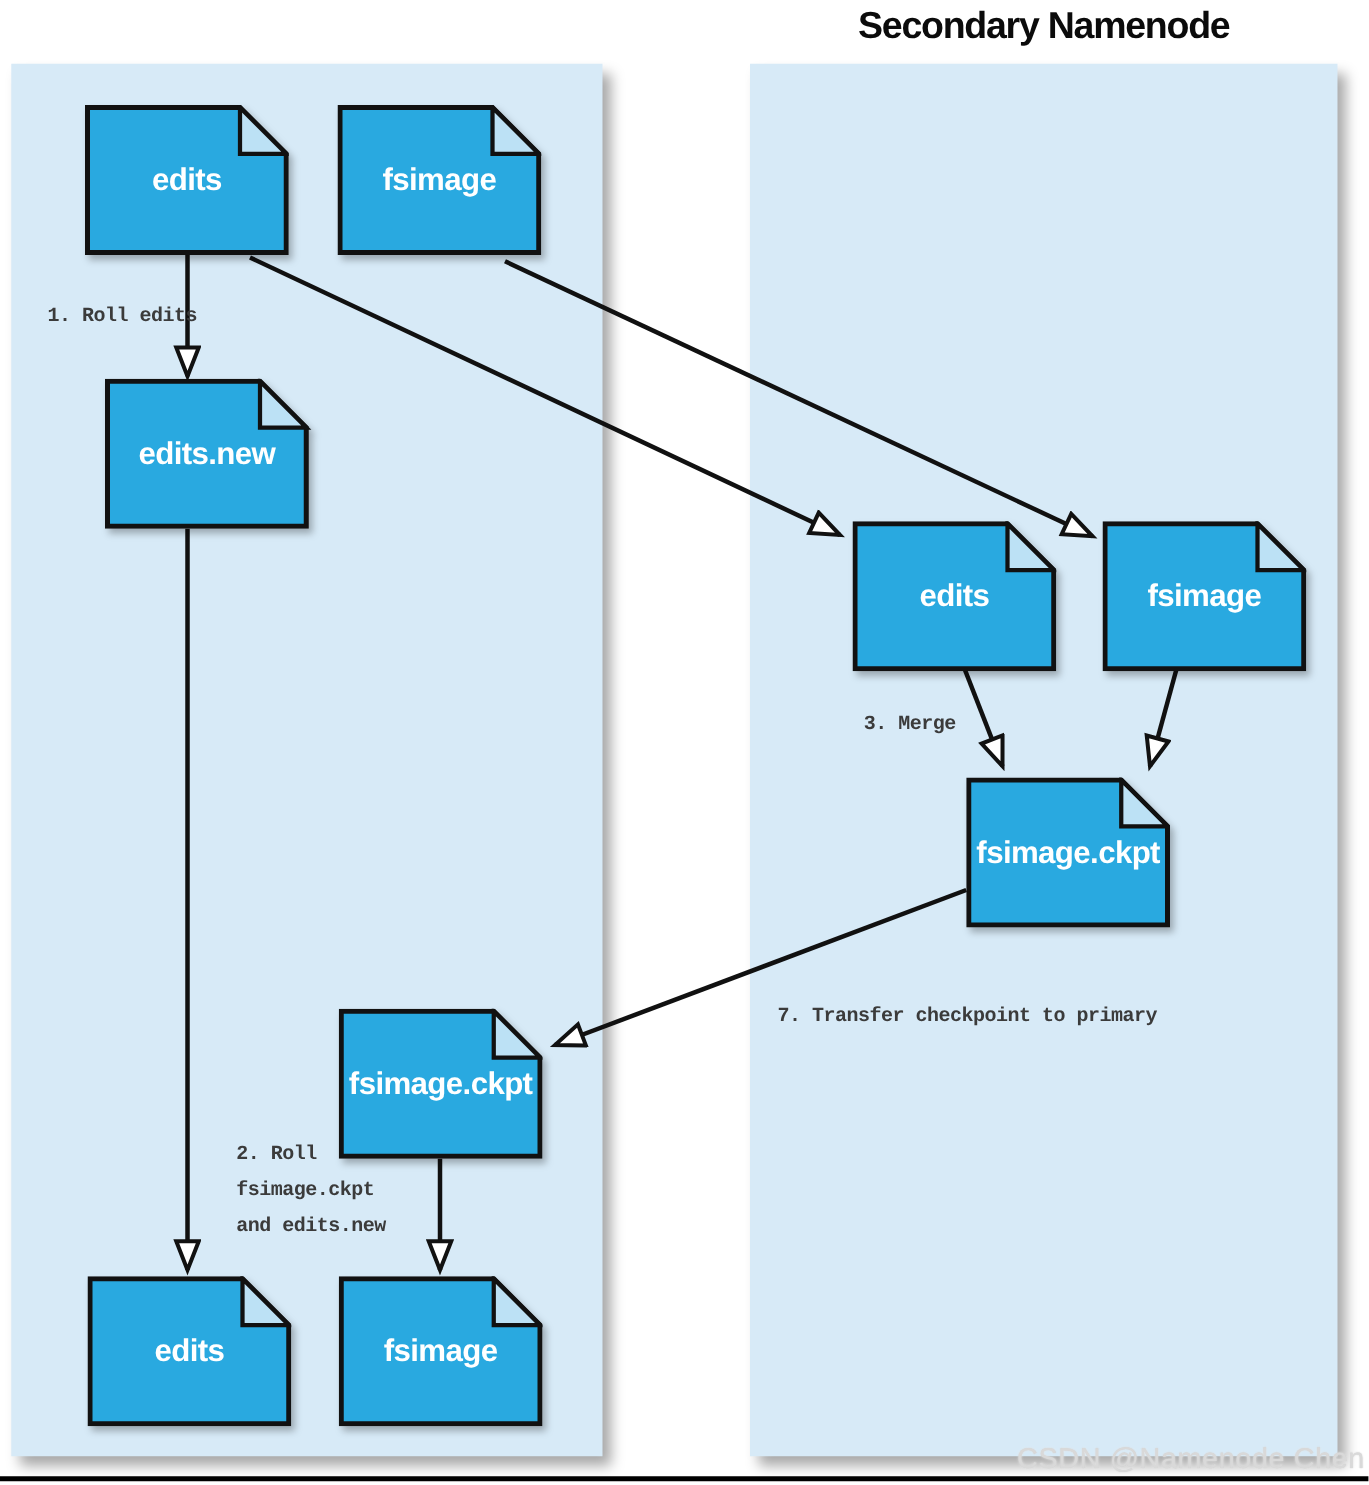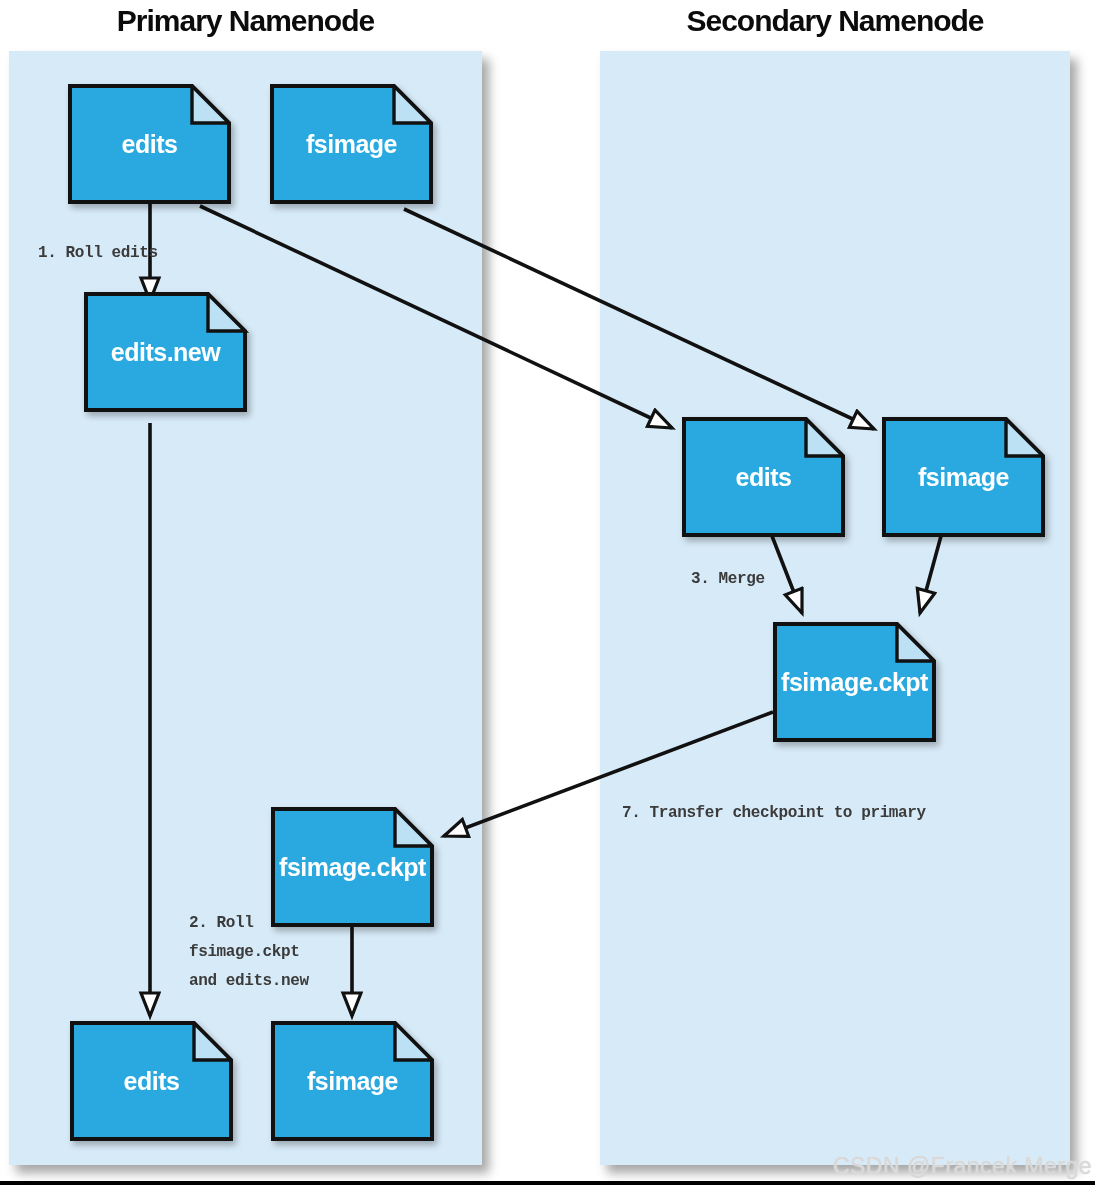--- a/index.html
+++ b/index.html
@@ -28,21 +28,21 @@
   .doc-main{fill:var(--doc-fill,#29a9e0);stroke:var(--outline,#111);stroke-width:4;stroke-linejoin:miter;}
   .doc-fold{fill:var(--doc-fold,#bce1f5);stroke:var(--outline,#111);stroke-width:3.4;stroke-linejoin:miter;}
   .doc-label{
     position:absolute;left:0;top:0;right:0;bottom:0;
     display:flex;align-items:center;justify-content:center;
     color:var(--doc-text,#fff);font-size:25px;font-weight:bold;letter-spacing:-0.5px;text-align:center;
   }
   
   #doc-p-edits      {left:68px; top:84px;}
   #doc-p-fsimage    {left:270px;top:84px;}
-  #doc-p-edits-new  {left:68px; top:292px;padding-left:32px;}
+  #doc-p-edits-new  {left:68px; top:303px;padding-left:32px;}
   #doc-s-edits      {left:682px;top:417px;}
   #doc-s-fsimage    {left:882px;top:417px;}
   #doc-s-ckpt       {left:773px;top:622px;}
   #doc-p-ckpt       {left:271px;top:807px;}
   #doc-p-edits2     {left:70px; top:1021px;}
   #doc-p-fsimage2   {left:271px;top:1021px;}
   #arrow-layer{position:absolute;left:0;top:0;width:1095px;height:1188px;pointer-events:none;}
   #arrow-layer line{stroke:var(--outline,#111);stroke-width:3.6;}
   .step-label{
     position:absolute;color:var(--label-text,#3b3b3b);
@@ -58,21 +58,20 @@
     position:absolute;right:3px;top:1153px;font-size:23px;letter-spacing:0.5px;
     color:#d9d9d9;text-shadow:0 0 2px rgba(255,255,255,0.8), 0 0 1px rgba(160,160,160,0.9);
     z-index:5;
   }
 </style>
 </head>
 <body>
 
 <div id="stage">
 
-  <div class="panel-title" id="title-primary">Primary Namenode</div>
   <div class="panel-title" id="title-secondary">Secondary Namenode</div>
 
   <div class="panel" id="panel-primary"></div>
   <div class="panel" id="panel-secondary"></div>
 
   <svg id="arrow-layer">
     <defs>
       <marker id="ah" markerUnits="userSpaceOnUse" markerWidth="30" markerHeight="26" refX="25" refY="11" orient="auto">
         <polygon points="2,2 25,11 2,20" fill="#ffffff" stroke="#111111" stroke-width="3.2" stroke-linejoin="miter"></polygon>
       </marker>
@@ -160,15 +159,15 @@
   </div>
 
   <div class="step-label" id="label-step1">1. Roll edits</div>
   <div class="step-label" id="label-step3">3. Merge</div>
   <div class="step-label" id="label-step4">7. Transfer checkpoint to primary</div>
   <div class="step-label" id="label-step5">2. Roll
 fsimage.ckpt
 and edits.new</div>
 
   <div id="bottom-rule"></div>
-  <div id="watermark">CSDN @Francek Merge</div>
+  <div id="watermark">CSDN @Namenode Chen</div>
 
 </div>
 
 </body></html>

